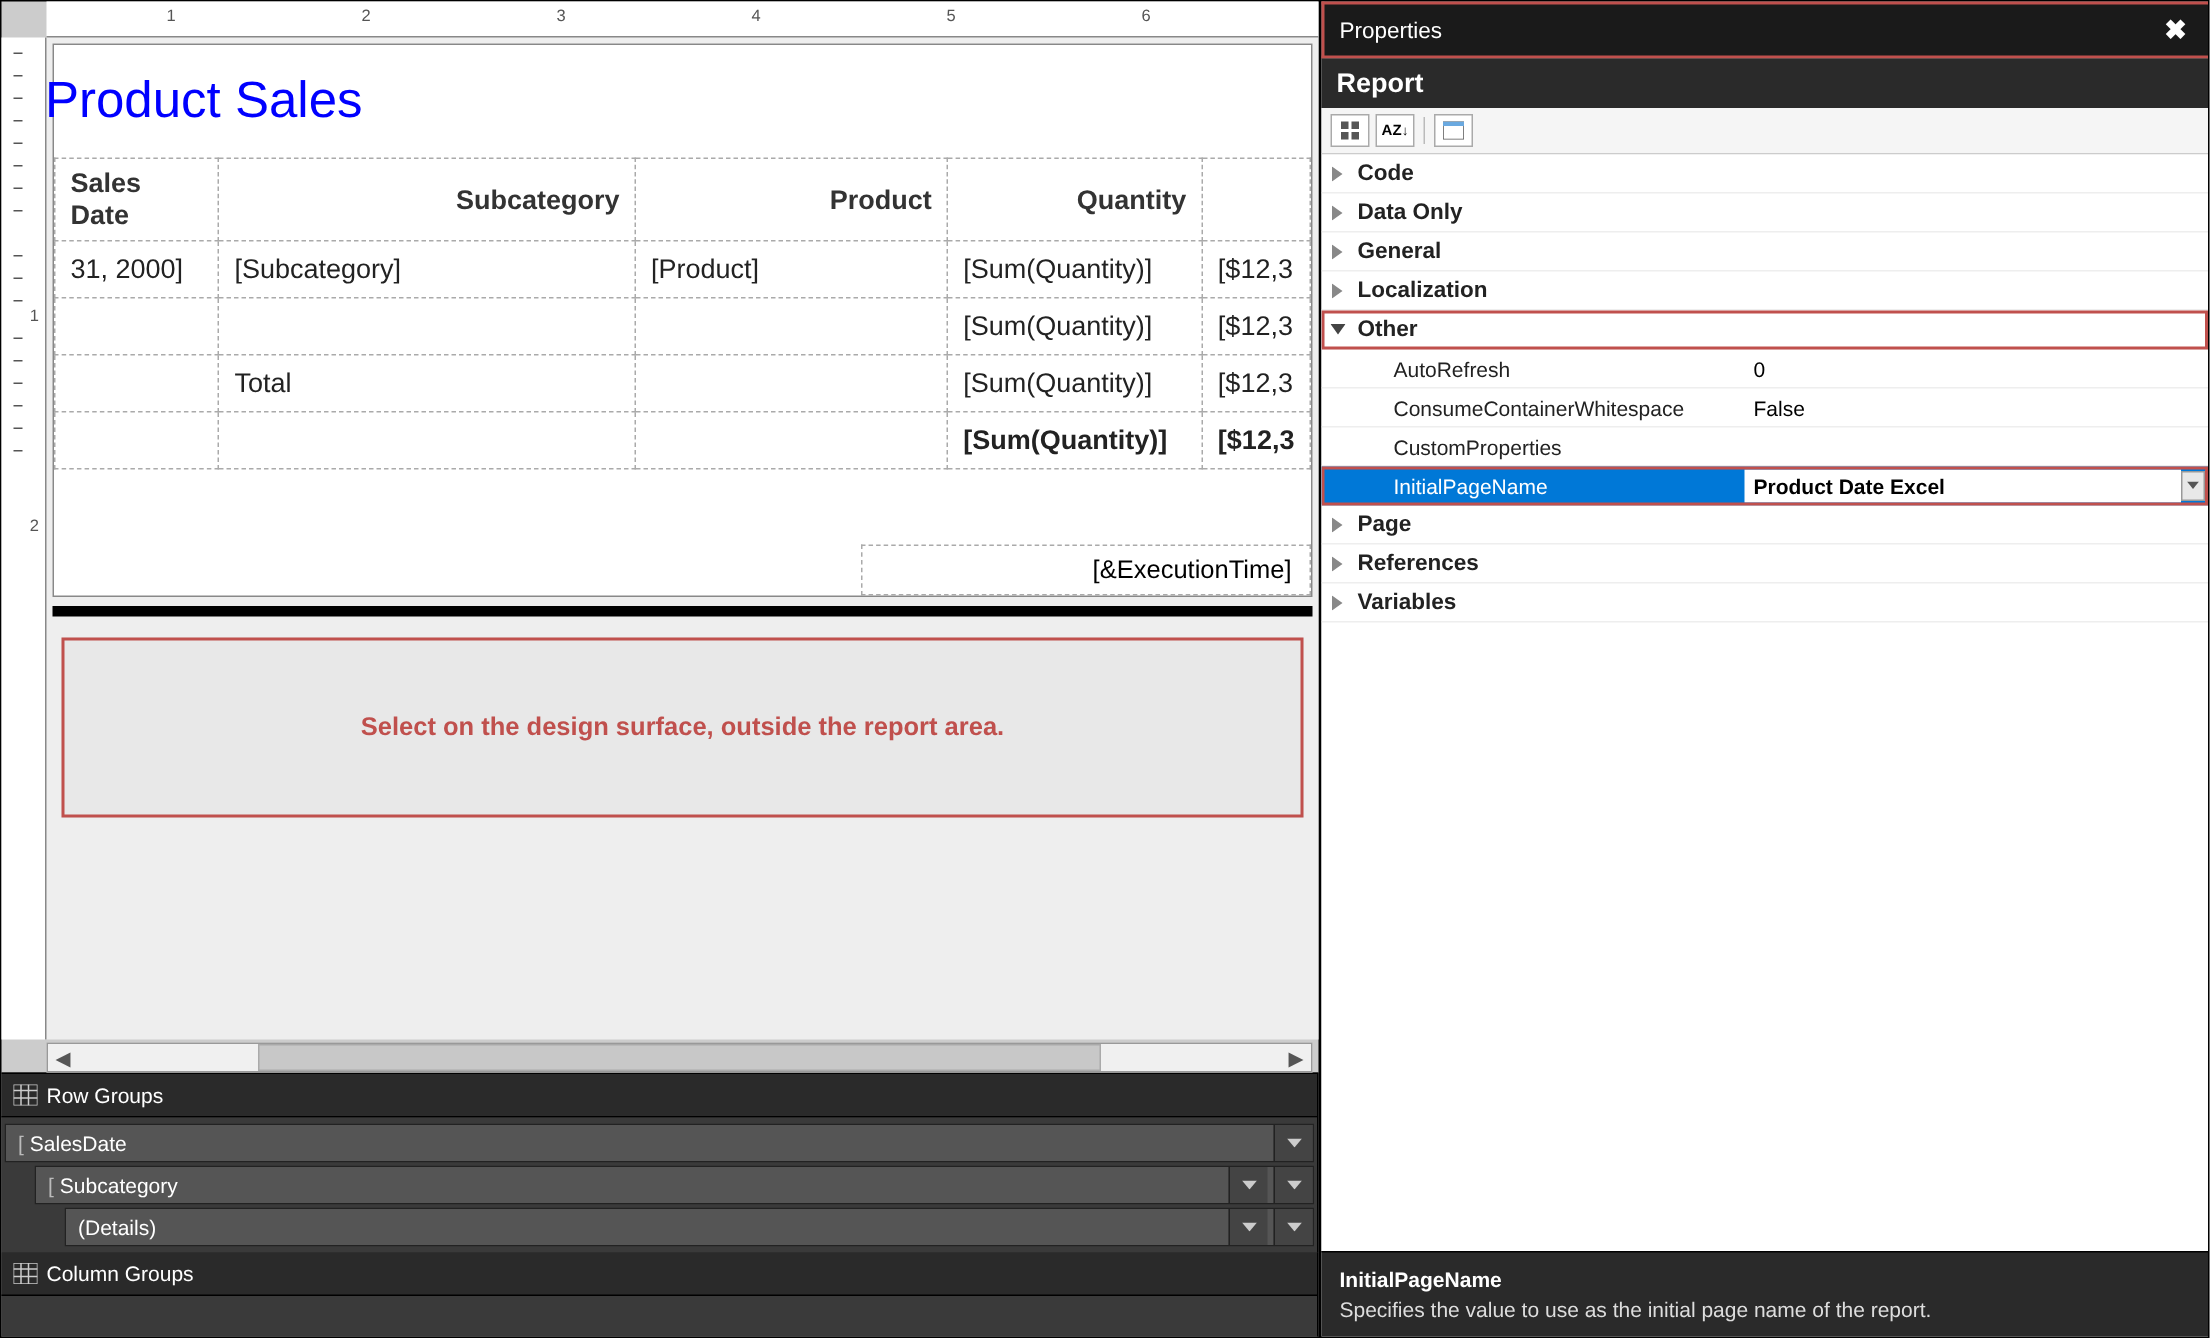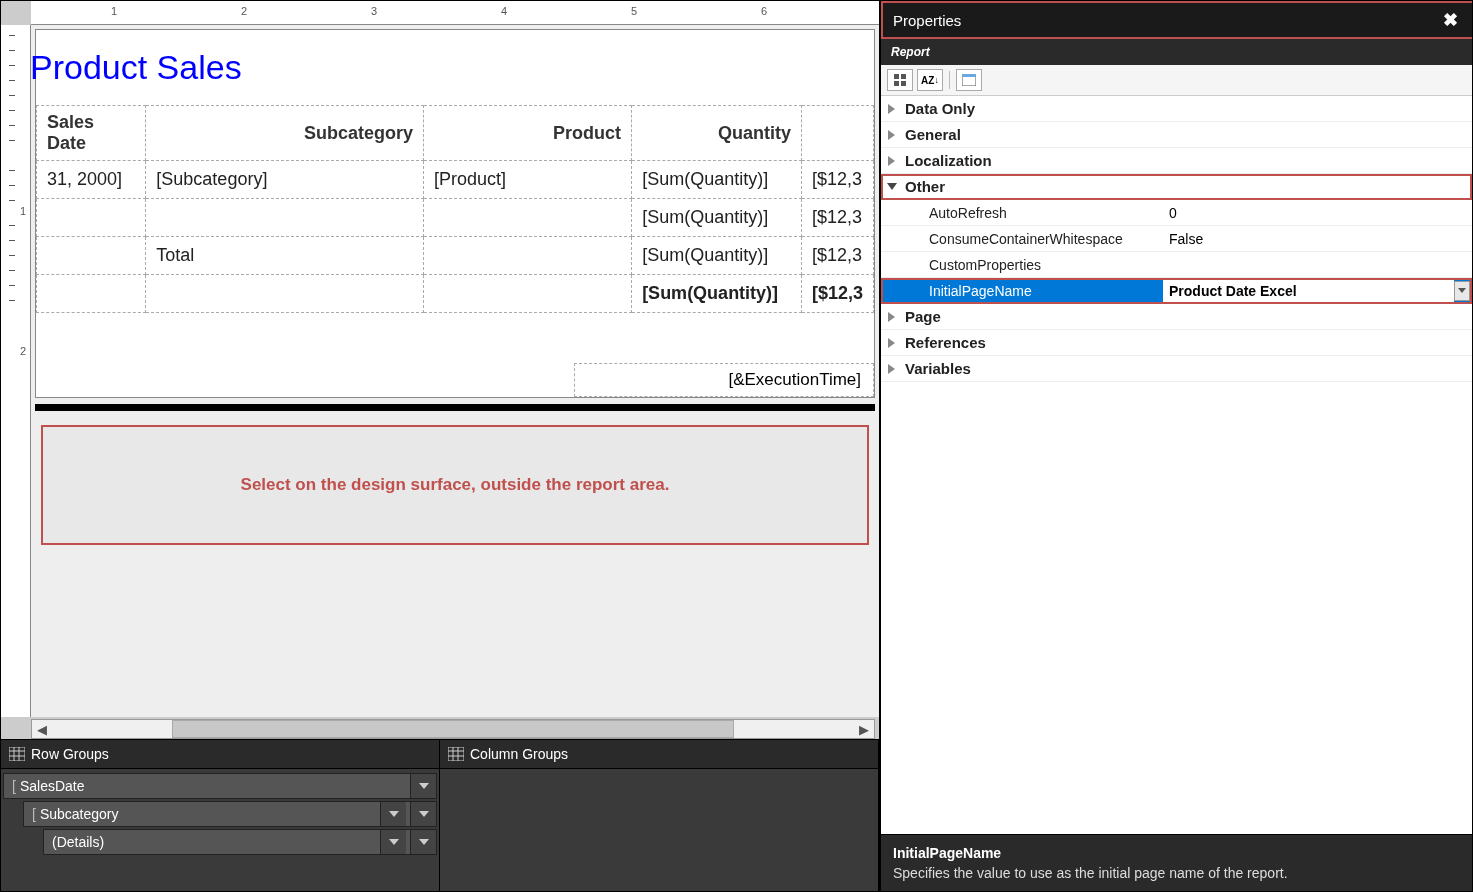--- a/index.html
+++ b/index.html
@@ -36,39 +36,39 @@
 
 .callout-box { margin: 12px 10px 4px 10px; border: 2px solid #c0504d; background: #e8e8e8; height: 120px; display: flex; align-items: center; justify-content: center; text-align: right; }
 .callout-text { color: #c0504d; font-weight: bold; font-size: 17px; }
 
 .hscroll { height: 20px; background: #f0f0f0; border: 1px solid #999; margin: 2px 4px 0 30px; display: flex; align-items: center; position: relative; }
 .hscroll .arrow { width: 20px; height: 18px; display: flex; align-items: center; justify-content: center; color: #555; cursor: pointer; }
 .hscroll .track { flex: 1; position: relative; height: 100%; }
 .hscroll .thumb { position: absolute; left: 15%; width: 70%; height: 100%; background: #c8c8c8; border: 1px solid #aaa; }
 
 
-.groups-panel { height: 152px; display: flex; background: #2a2a2a; border-top: 1px solid #000; }
+.groups-panel { height: 176px; display: flex; background: #2a2a2a; border-top: 1px solid #000; flex-direction: column; }
 .groups-col { flex: 1; display: flex; flex-direction: column; border-right: 1px solid #000; }
 .groups-header { background: #2a2a2a; color: #fff; padding: 6px 8px; display: flex; align-items: center; gap: 6px; font-size: 14px; border-bottom: 1px solid #000; }
 .groups-header .grid-icon { display: inline-block; width: 16px; height: 14px; }
 .groups-header .grid-icon svg { display: block; }
 .groups-body { flex: 1; background: #3a3a3a; padding: 2px; }
 .group-item { background: #555; color: #fff; border: 1px solid #222; margin: 2px 0; padding: 4px 8px; display: flex; align-items: center; position: relative; font-size: 14px; }
 .group-item .bracket { color: #bbb; margin-right: 4px; }
 .group-item .dd1 { position: absolute; right: 30px; top: 0; bottom: 0; width: 26px; background: #444; border-left: 1px solid #222; display: flex; align-items: center; justify-content: center; }
 .group-item .dd2 { position: absolute; right: 0; top: 0; bottom: 0; width: 26px; background: #444; border-left: 1px solid #222; display: flex; align-items: center; justify-content: center; }
 .group-item .dd1 svg, .group-item .dd2 svg { fill: #ccc; }
 .indent-1 { margin-left: 20px; }
 .indent-2 { margin-left: 40px; }
 
 
 .right-panel { width: 593px; height: 892px; display: flex; flex-direction: column; background: #fff; border: 1px solid #000; }
 .prop-title { background: #1a1a1a; color: #fff; padding: 6px 10px; display: flex; justify-content: space-between; align-items: center; font-size: 15px; border: 2px solid #c0504d; border-right: none; }
 .prop-title .close { font-weight: bold; font-size: 18px; cursor: pointer; padding: 0 4px; }
-.prop-object { background: #2a2a2a; color: #fff; font-weight: bold; padding: 6px 10px; font-size: 12px; font-style: italic; }
+.prop-object { background: #2a2a2a; color: #fff; font-weight: bold; padding: 6px 10px; font-size: 18px; }
 .prop-toolbar { background: #f5f5f5; padding: 4px 6px; border-bottom: 1px solid #ccc; display: flex; gap: 4px; align-items: center; }
 .prop-toolbar .btn { width: 26px; height: 22px; border: 1px solid #aaa; background: #fff; display: flex; align-items: center; justify-content: center; cursor: pointer; }
 .prop-toolbar .sep { width: 1px; height: 18px; background: #bbb; margin: 0 2px; }
 
 .prop-grid { flex: 1; overflow: auto; background: #fff; }
 .prop-row { display: flex; align-items: center; border-bottom: 1px solid #eee; height: 26px; font-size: 14px; }
 .prop-expander { width: 22px; display: flex; align-items: center; justify-content: center; color: #777; cursor: pointer; }
 .prop-name { flex: 0 0 260px; padding-left: 2px; color: #222; }
 .prop-name.bold { font-weight: bold; font-size: 15px; }
 .prop-name.indent { padding-left: 26px; }
@@ -285,20 +285,28 @@
         </div>
     </div>
 
     <div class="prop-grid">
       <div class="prop-row">
         <span class="prop-expander">
             <svg class="chev-r">
               <polygon points="0,0 0,10 7,5" fill="#888"></polygon>
             </svg>
           </span>
+        <span class="prop-name bold">Code</span>
+      </div>
+      <div class="prop-row">
+        <span class="prop-expander">
+            <svg class="chev-r">
+              <polygon points="0,0 0,10 7,5" fill="#888"></polygon>
+            </svg>
+          </span>
         <span class="prop-name bold">Data Only</span>
       </div>
       <div class="prop-row">
         <span class="prop-expander">
             <svg class="chev-r">
               <polygon points="0,0 0,10 7,5" fill="#888"></polygon>
             </svg>
           </span>
         <span class="prop-name bold">General</span>
       </div>

